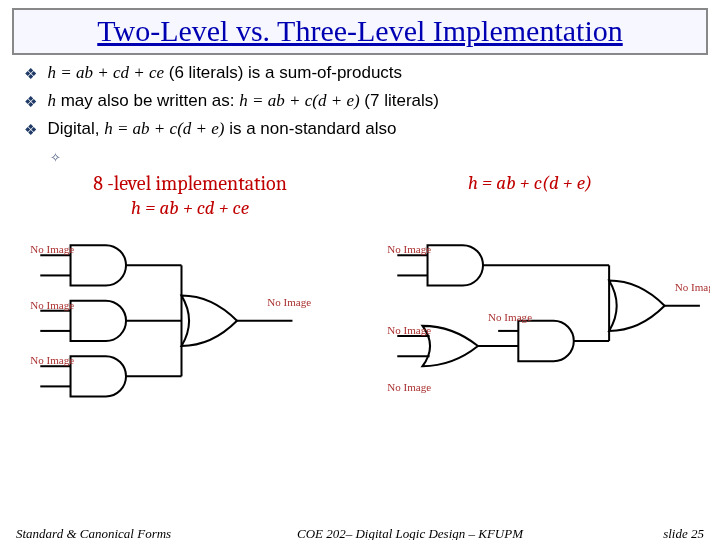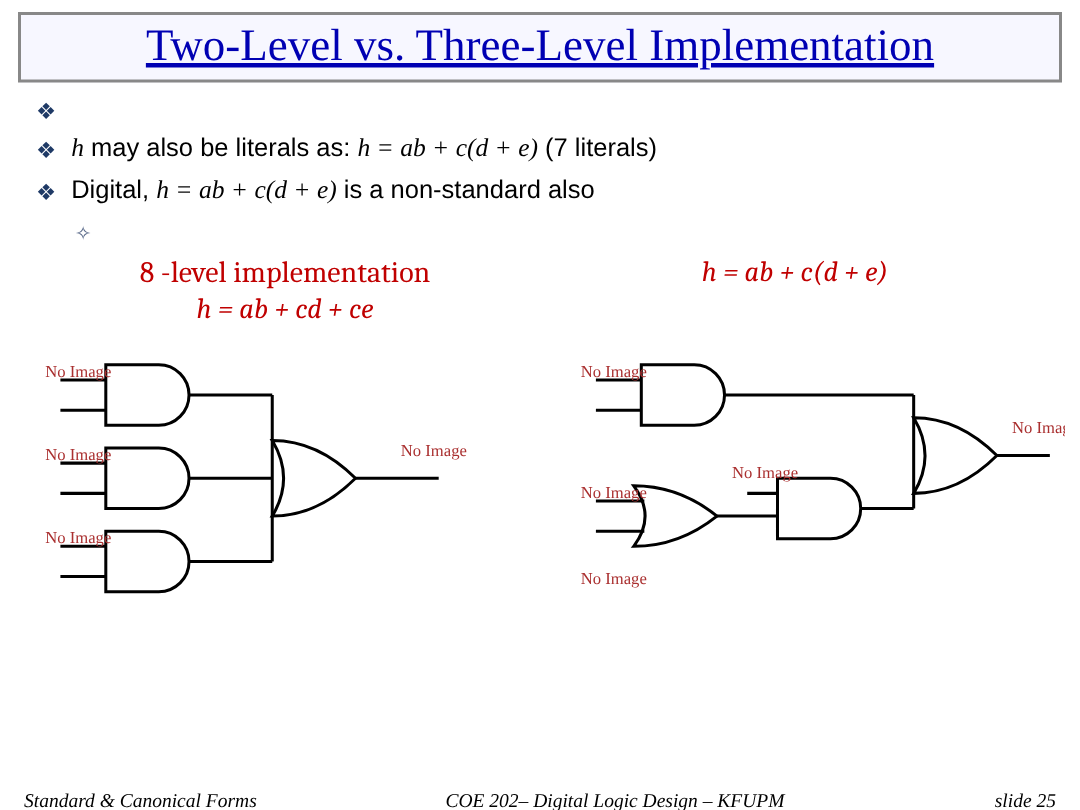--- a/index.html
+++ b/index.html
@@ -30,25 +30,28 @@
 <body>
 
 <div class="slide">
   <div class="title-box">
     <h1>Two-Level vs. Three-Level Implementation</h1>
   </div>
 
   <div class="bullets">
     <div class="bullet">
       <span class="diamond">❖</span>
+      <div>
+        <span class="math">h = ab + cd + ce</span><span> (6 literals) is a sum-of-products</span>
+      </div>
     </div>
     <div class="bullet">
       <span class="diamond">❖</span>
       <div>
-        <span class="math">h</span><span> may also be literals as: </span><span class="math">h = ab + c(d + e)</span><span> (7 literals)</span>
+        <span class="math">h</span><span> may also be written as: </span><span class="math">h = ab + c(d + e)</span><span> (7 literals)</span>
       </div>
     </div>
     <div class="bullet">
       <span class="diamond">❖</span>
       <div>
         <span>Digital, </span><span class="math">h = ab + c(d + e)</span><span> is a non-standard also</span>
       </div>
     </div>
     <div class="sub-bullet">
       <span class="sub-diamond">✧</span>

